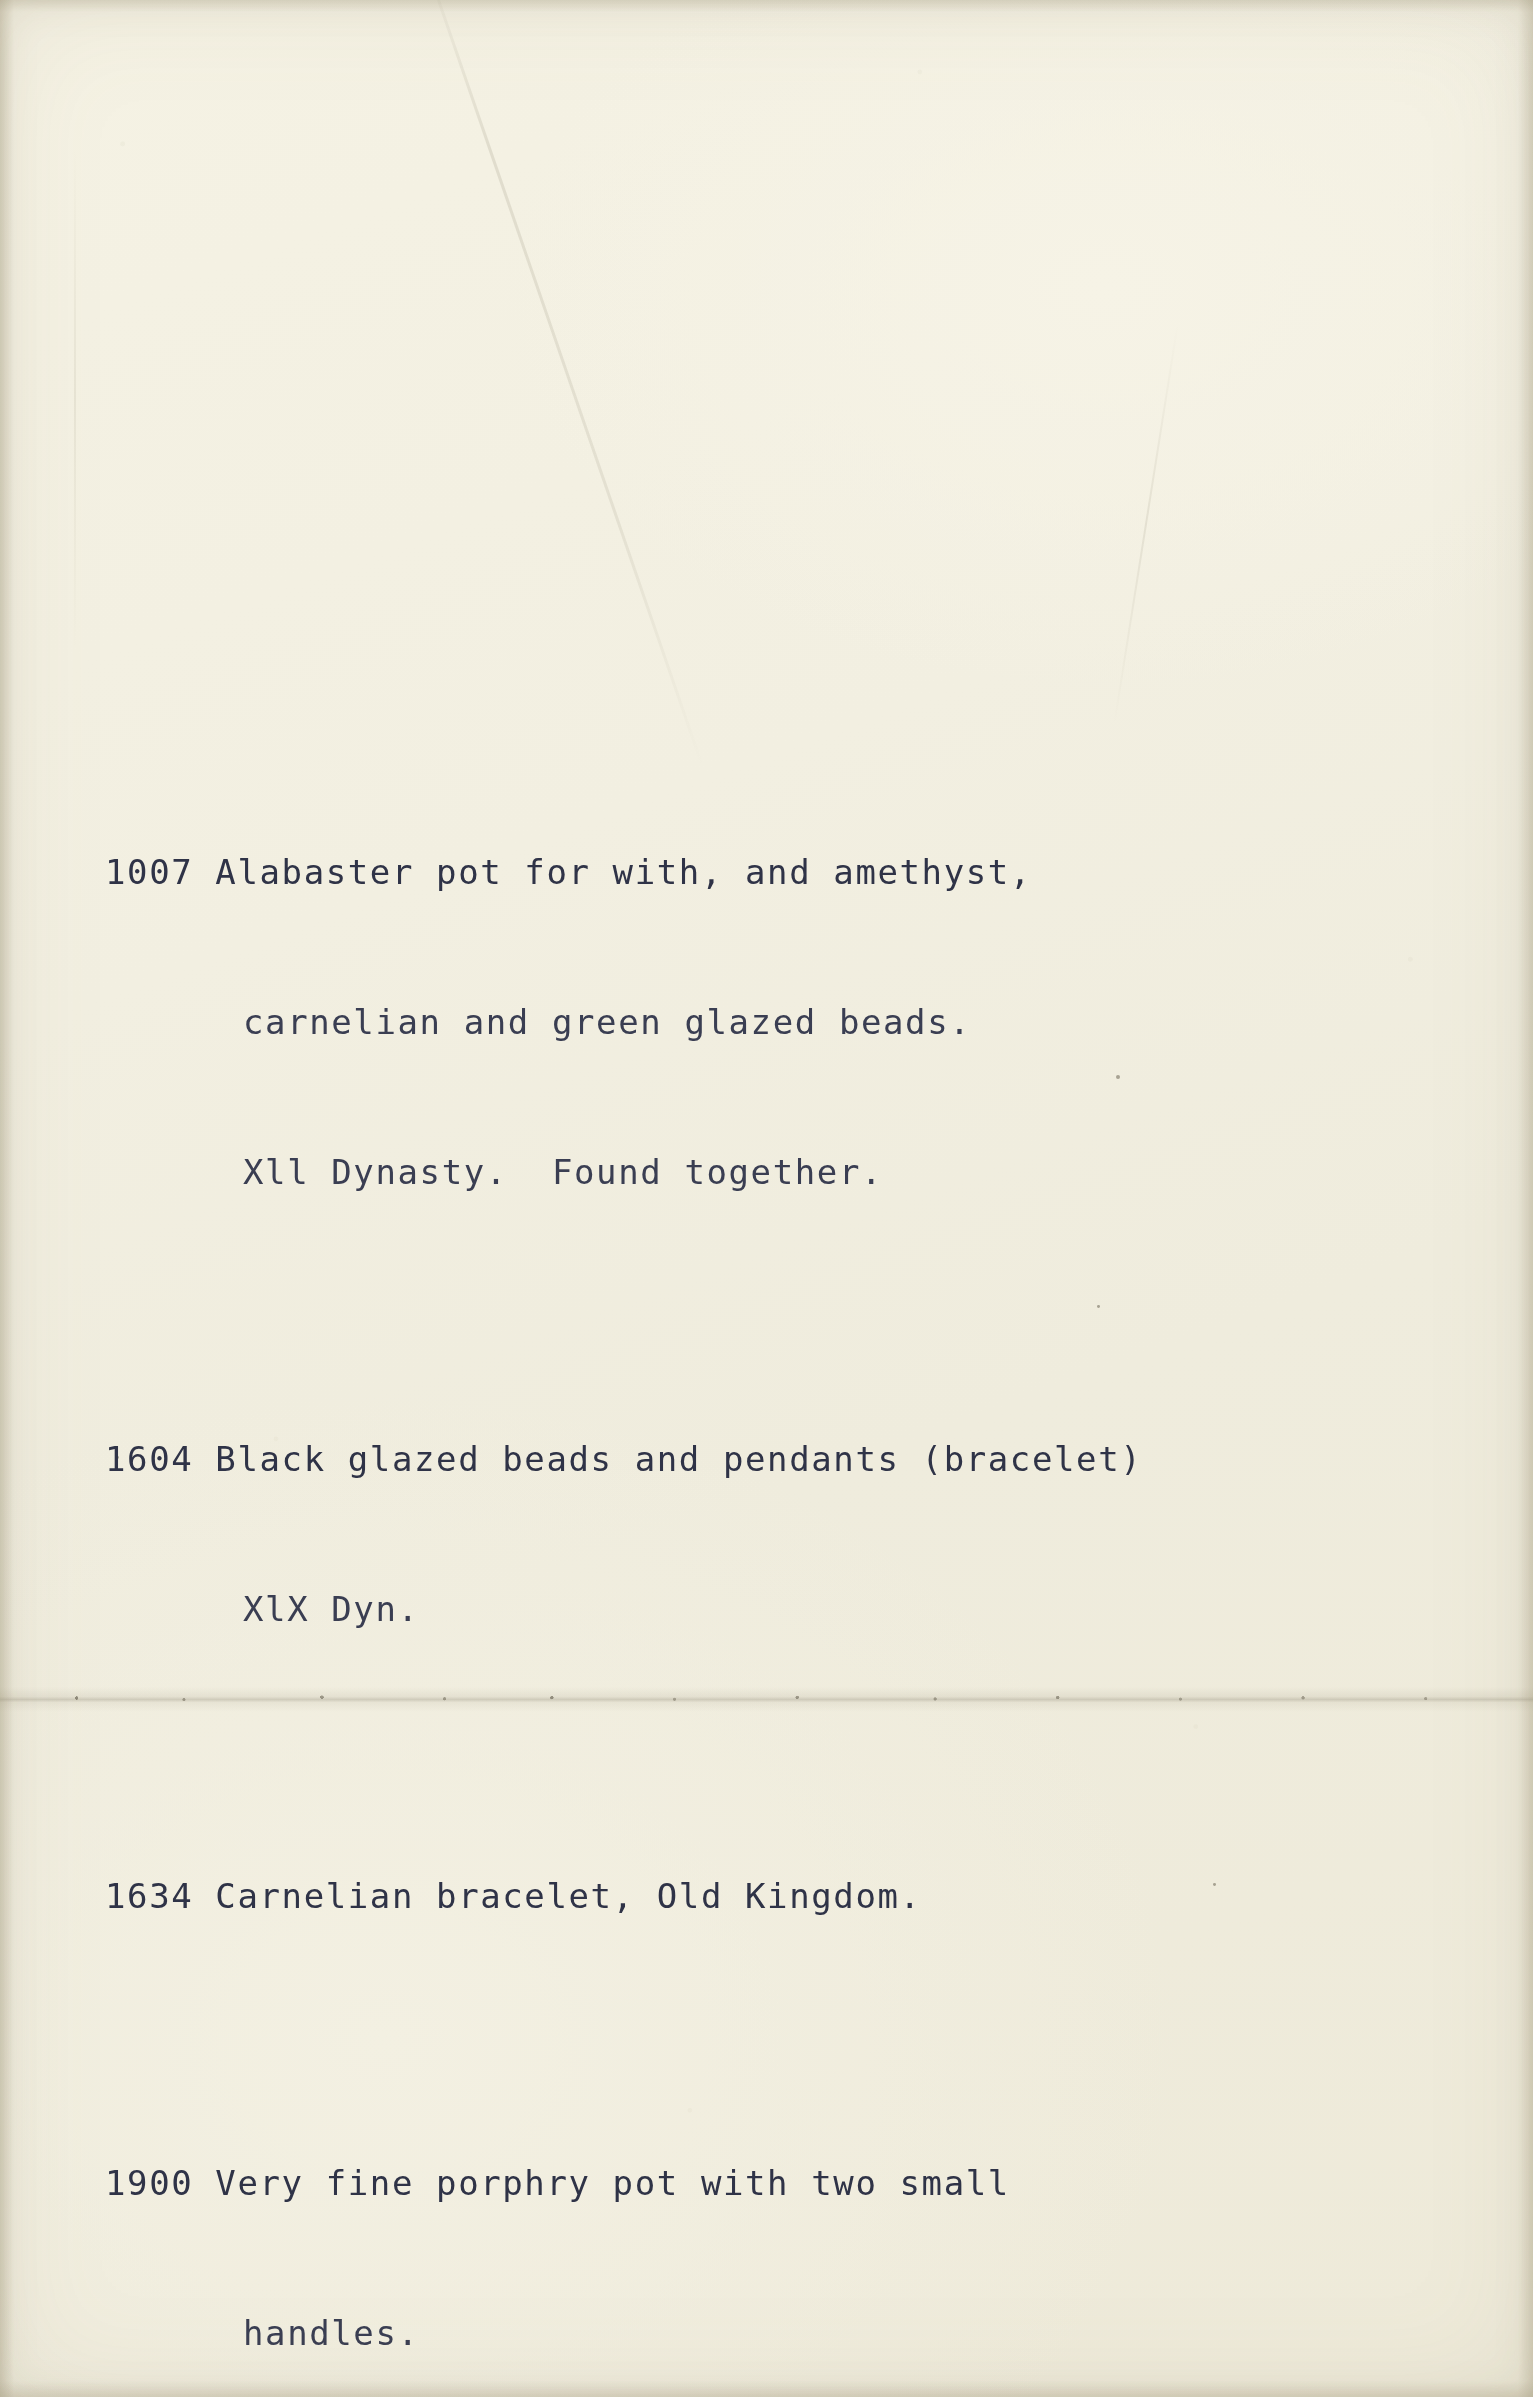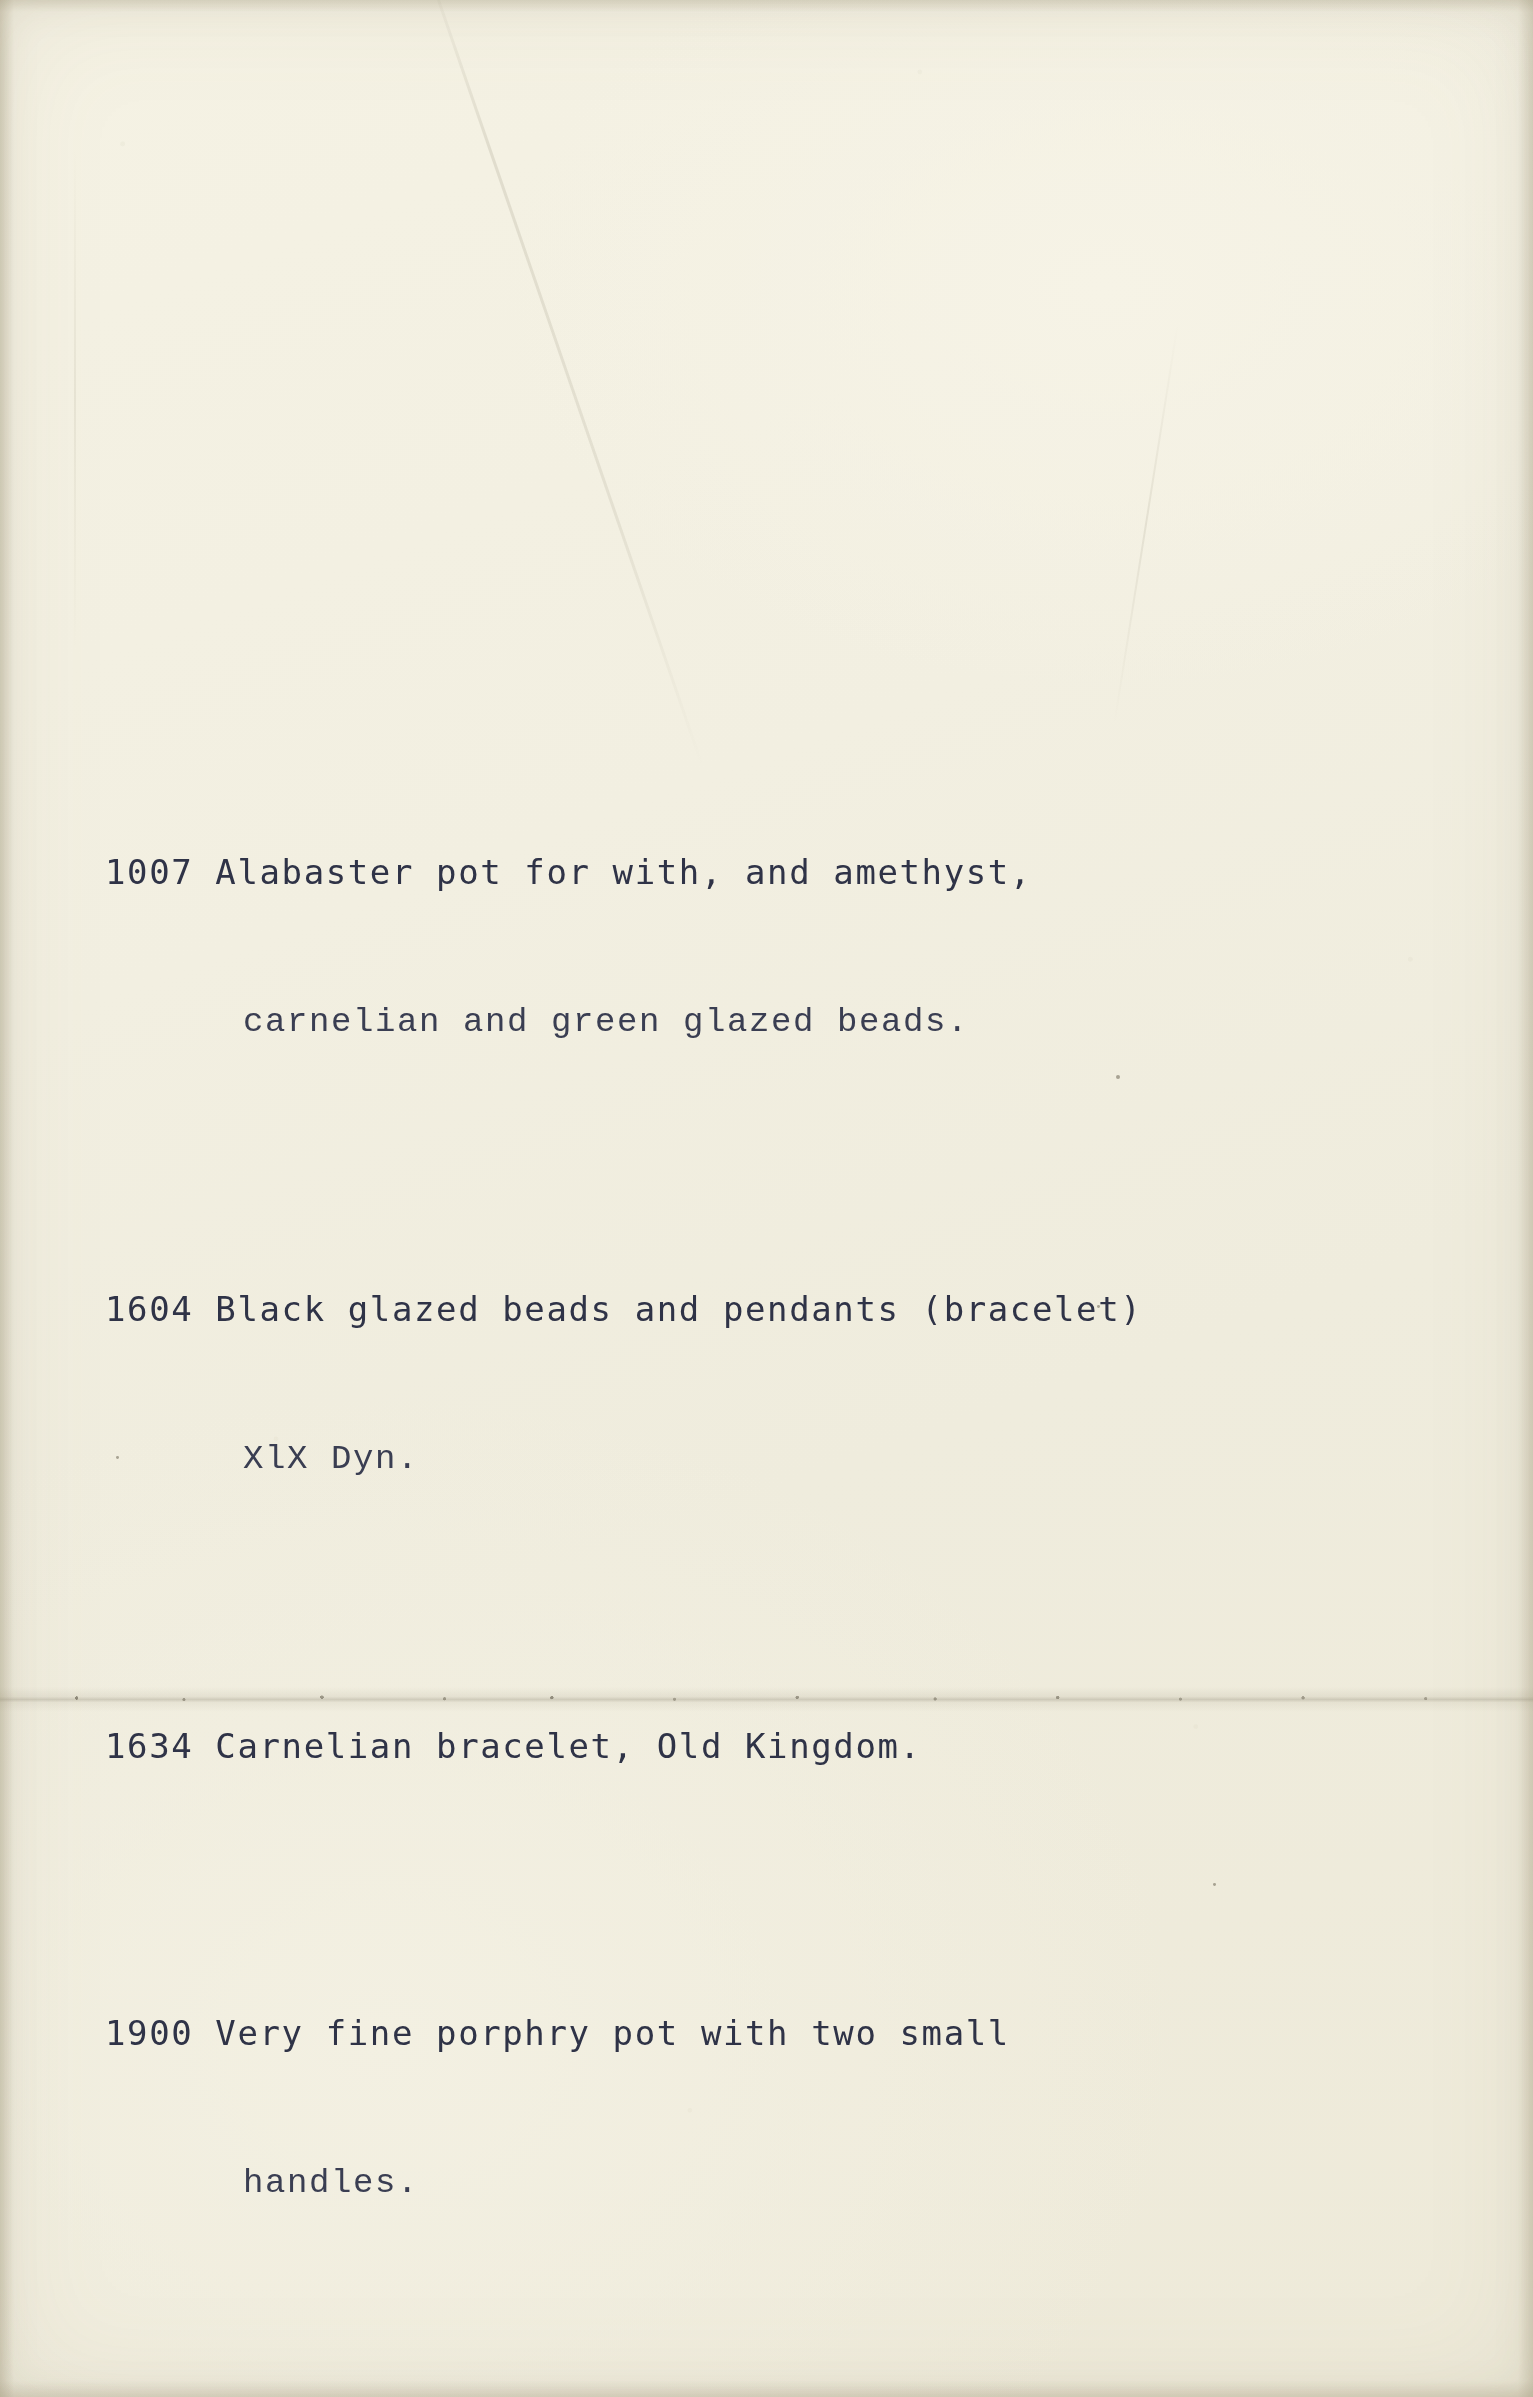--- a/index.html
+++ b/index.html
@@ -160,21 +160,20 @@
     display: block;
     margin-bottom: 37px;
     white-space: pre;
   }
   .entry .line {
     display: block;
     white-space: pre;
   }
   .entry .line.indent {
     padding-left: 138px;
-    font-family: Liberation Mono, monospace;
   }
   .ink-dark  { color: #2f3347; }
 
   
   .stray {
     position: absolute;
     background: rgba(80,74,56,0.45);
     border-radius: 50%;
     pointer-events: none;
   }
@@ -191,20 +190,21 @@
   <div class="stray" style="left:1116px; top:1075px; width:3.9px; height:3.9px;"></div>
   <div class="stray" style="left:1097px; top:1305px; width:2.9px; height:2.9px;"></div>
   <div class="stray" style="left:116px; top:1456px; width:2.9px; height:2.9px;"></div>
   <div class="stray" style="left:1213px; top:1883px; width:2.9px; height:2.9px;"></div>
 
   <div class="typescript">
 
     <div class="entry">
       <span class="line ink-dark"><span>1007</span> <span>Alabaster pot for with, and amethyst,</span></span>
       <span class="line indent">carnelian and green glazed beads.</span>
+      <span class="line indent">Xll Dynasty.  Found together.</span>
     </div>
 
     <div class="entry">
       <span class="line ink-dark"><span>1604</span> <span>Black glazed beads and pendants (bracelet)</span></span>
       <span class="line indent">XlX Dyn.</span>
     </div>
 
     <div class="entry">
       <span class="line ink-dark"><span>1634</span> <span>Carnelian bracelet, Old Kingdom.</span></span>
     </div>

